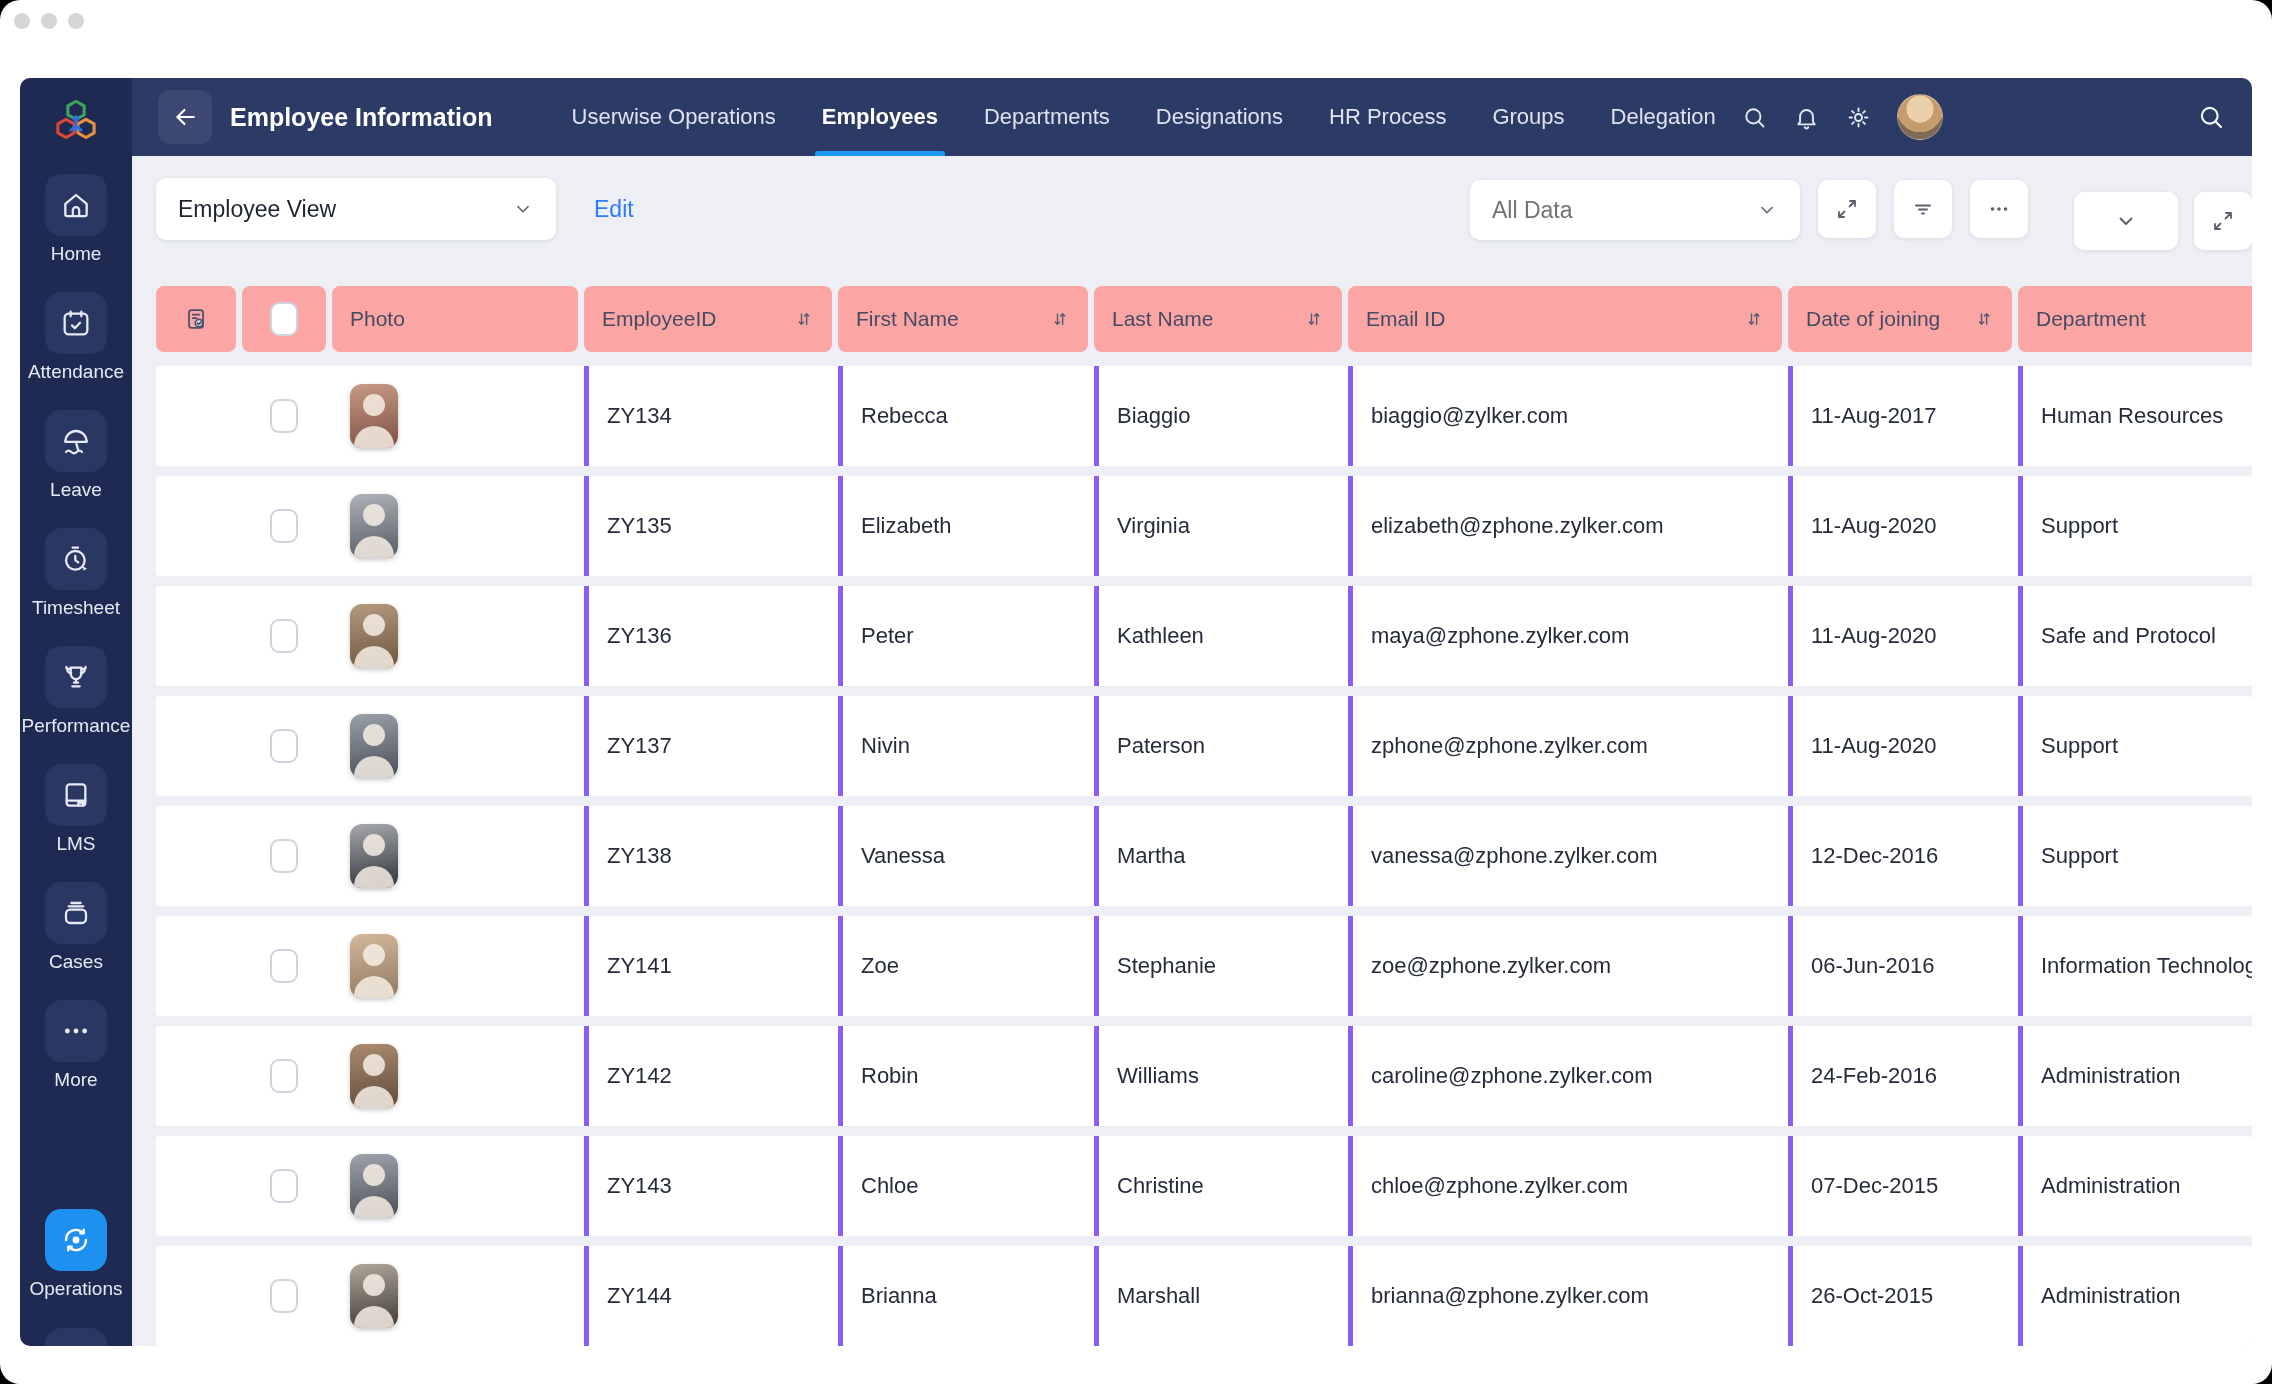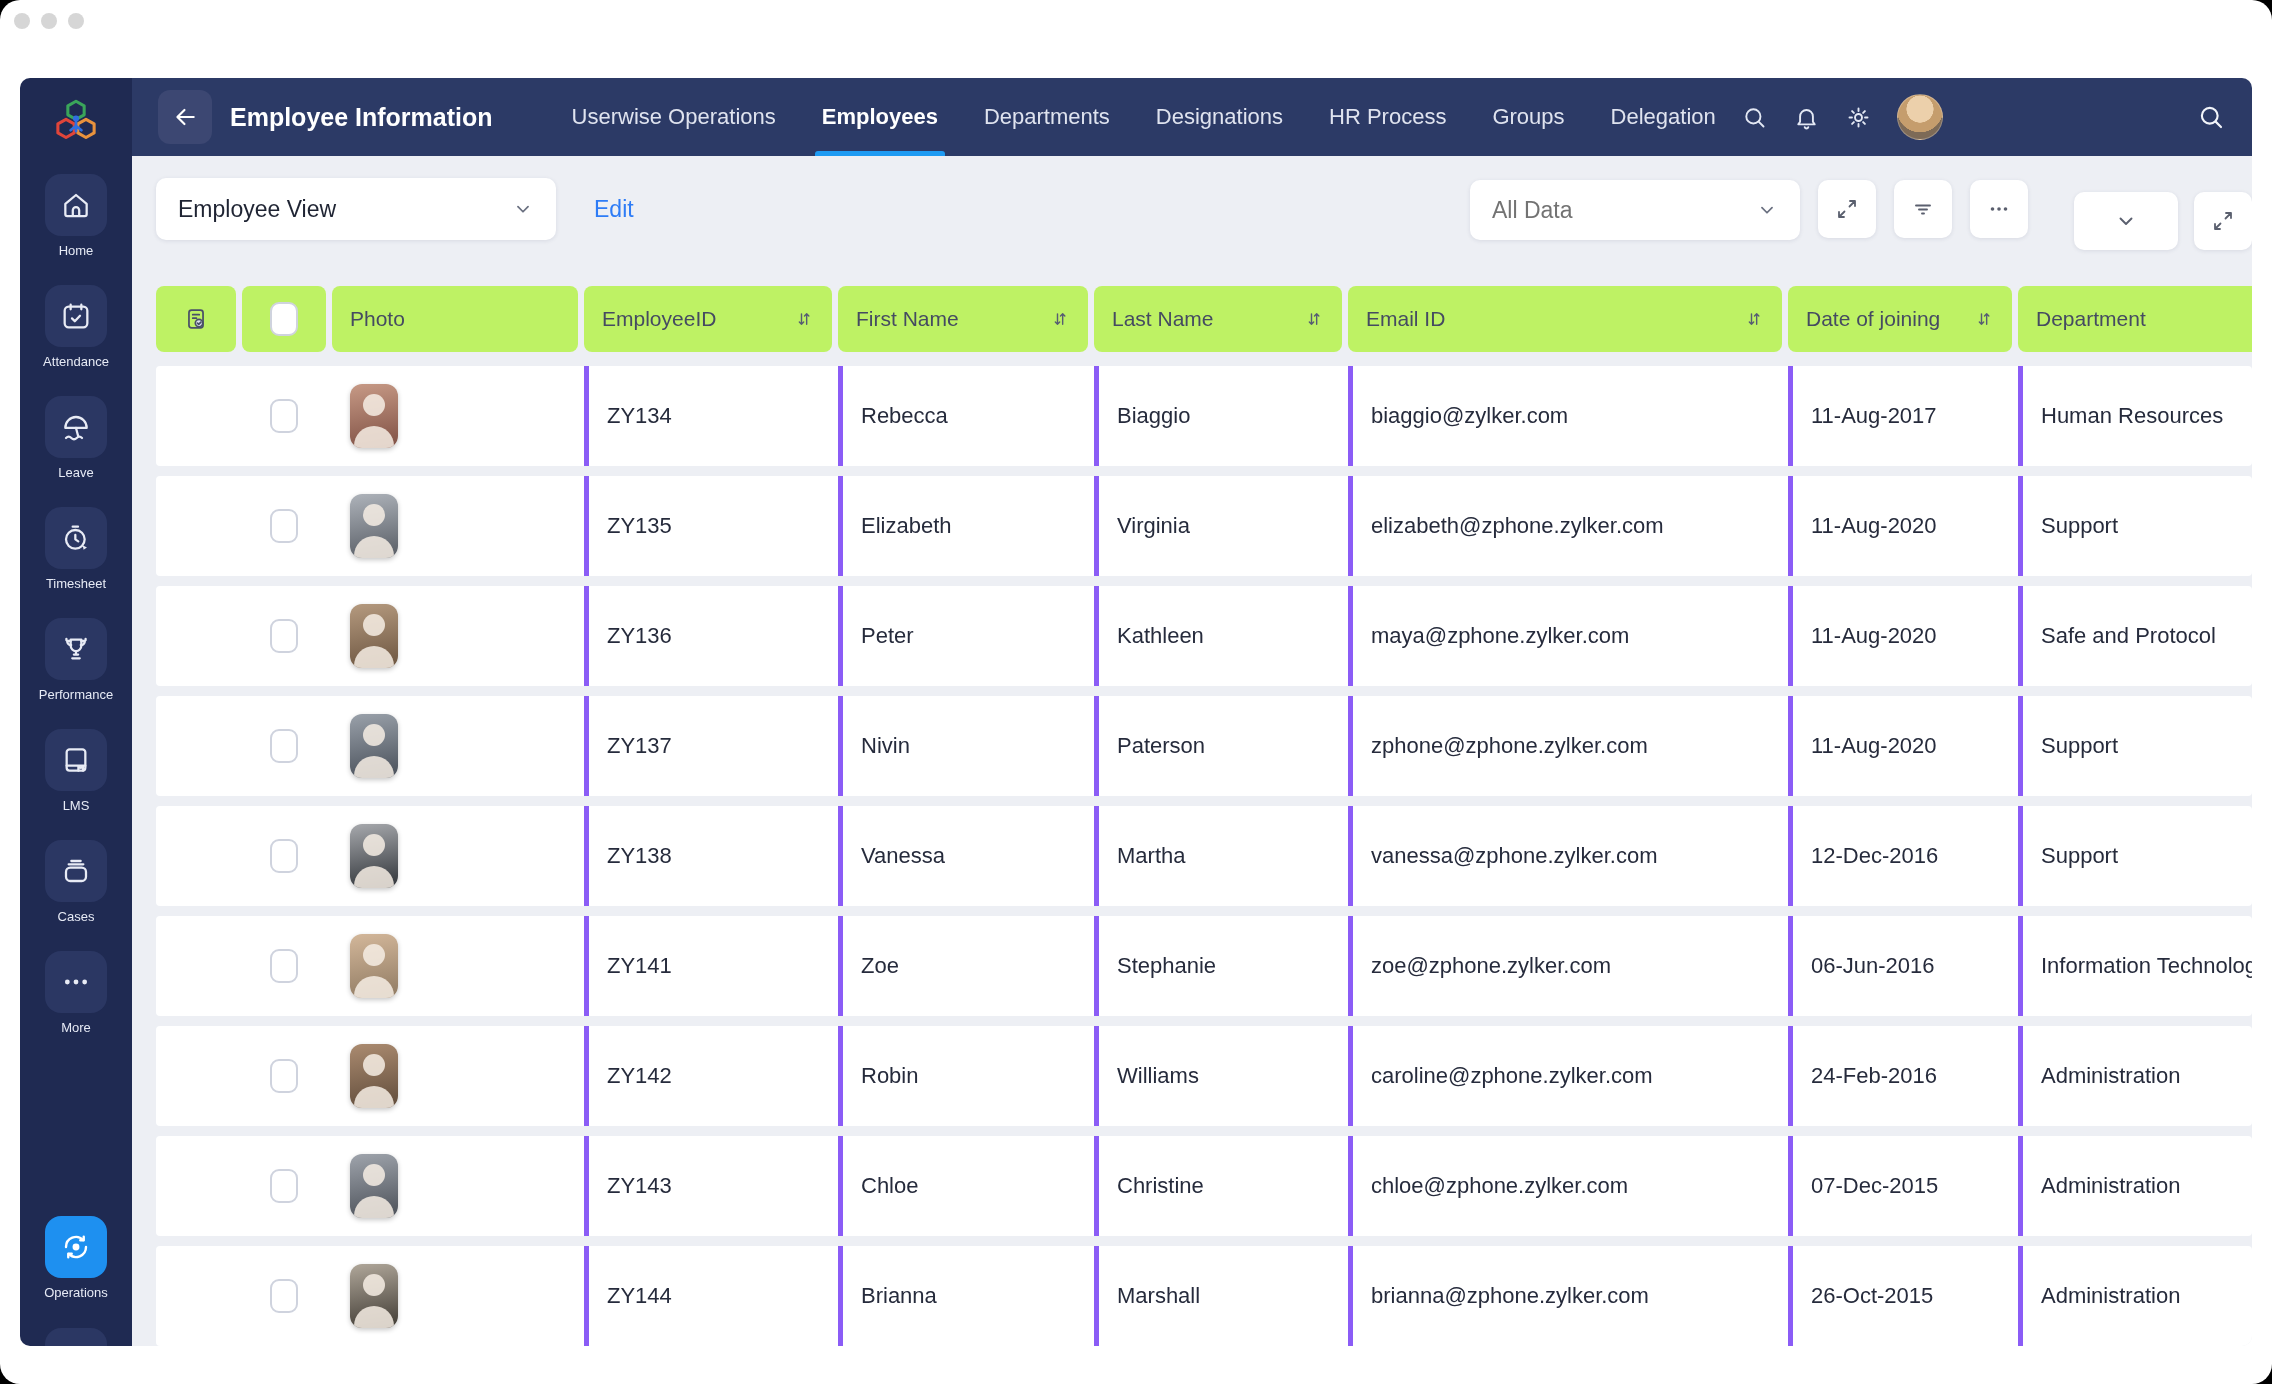--- a/index.html
+++ b/index.html
@@ -13,21 +13,21 @@
   .app { position:absolute; left:20px; top:78px; right:20px; bottom:38px; border-radius:10px; overflow:hidden; display:flex; background:#edeff4; }
 
   
   .sidebar { width:112px; background:#1f2a52; display:flex; flex-direction:column; align-items:center; flex-shrink:0; position:relative; overflow:hidden; }
   .logo { width:58px; height:58px; margin-top:16px; flex-shrink:0; }
   .side-items { display:flex; flex-direction:column; align-items:center; margin-top:22px; gap:27px; width:100%; }
   .side-item { display:flex; flex-direction:column; align-items:center; cursor:pointer; }
   .tile { width:62px; height:62px; border-radius:16px; background:#2b3763; display:flex; align-items:center; justify-content:center; color:#e8ebf5; }
   .tile svg { width:32px; height:32px; }
   .side-item.active .tile { background:#1e90f0; color:#fff; }
-  .side-label { margin-top:7px; font-size:13px; color:#e6eaf5; }
+  .side-label { margin-top:7px; font-size:19px; color:#e6eaf5; }
   .side-item.operations { position:absolute; bottom:46px; left:0; right:0; }
   .partial-tile { position:absolute; bottom:-44px; left:25px; width:62px; height:62px; border-radius:16px; background:#2b3763; }
 
   
   .main { flex:1; display:flex; flex-direction:column; min-width:0; }
   .topnav { height:78px; background:#2c3a66; display:flex; align-items:center; padding:0 26px; flex-shrink:0; position:relative; }
   .back-btn { width:54px; height:54px; border-radius:12px; background:#3c4772; display:flex; align-items:center; justify-content:center; color:#fff; cursor:pointer; flex-shrink:0; }
   .back-btn svg { width:26px; height:26px; }
   .nav-title { margin-left:18px; font-size:25px; font-weight:700; color:#fff; white-space:nowrap; }
   .tabs { display:flex; height:100%; margin-left:56px; }
@@ -55,21 +55,21 @@
   .tbtn { width:58px; height:58px; margin-left:18px; margin-top:2px; border-radius:10px; background:#fff; display:flex; align-items:center; justify-content:center; color:#5a5f6e; box-shadow:0 1px 4px rgba(30,40,80,.10); cursor:pointer; }
   .tbtn svg { width:24px; height:24px; }
   .group2 { display:flex; margin-left:46px; margin-top:14px; }
   .mini-select { width:104px; height:58px; display:flex; align-items:center; justify-content:center; color:#5a5f6e; cursor:pointer; }
   .mini-select svg { width:24px; height:24px; }
   .group2 .tbtn { margin-top:0; margin-left:16px; }
 
   
   .grid { display:grid; grid-template-columns:80px 84px 246px 248px 250px 248px 434px 224px minmax(300px,1fr); column-gap:6px; }
   .thead { height:66px; margin-bottom:14px; flex-shrink:0; }
-  .hcell { background:#bef264; border-radius:8px; display:flex; align-items:center; padding:0 18px; font-size:21px; color:#454b61; }
+  .hcell { background:#fca5a5; border-radius:8px; display:flex; align-items:center; padding:0 18px; font-size:21px; color:#454b61; }
   .hcell.center { justify-content:center; padding:0; }
   .hicon { color:#4a5068; display:flex; }
   .hicon svg { width:26px; height:26px; }
   .sort { margin-left:auto; color:#565d72; display:flex; cursor:pointer; }
   .sort svg { width:20px; height:20px; }
 
   .cb { width:28px; height:34px; border-radius:9px; border:2px solid #cfd3de; background:#fff; display:inline-block; cursor:pointer; }
 
   .rows { flex:1; overflow:hidden; }
   .row { background:#fff; border-radius:4px; height:100px; margin-bottom:10px; align-items:center; }

